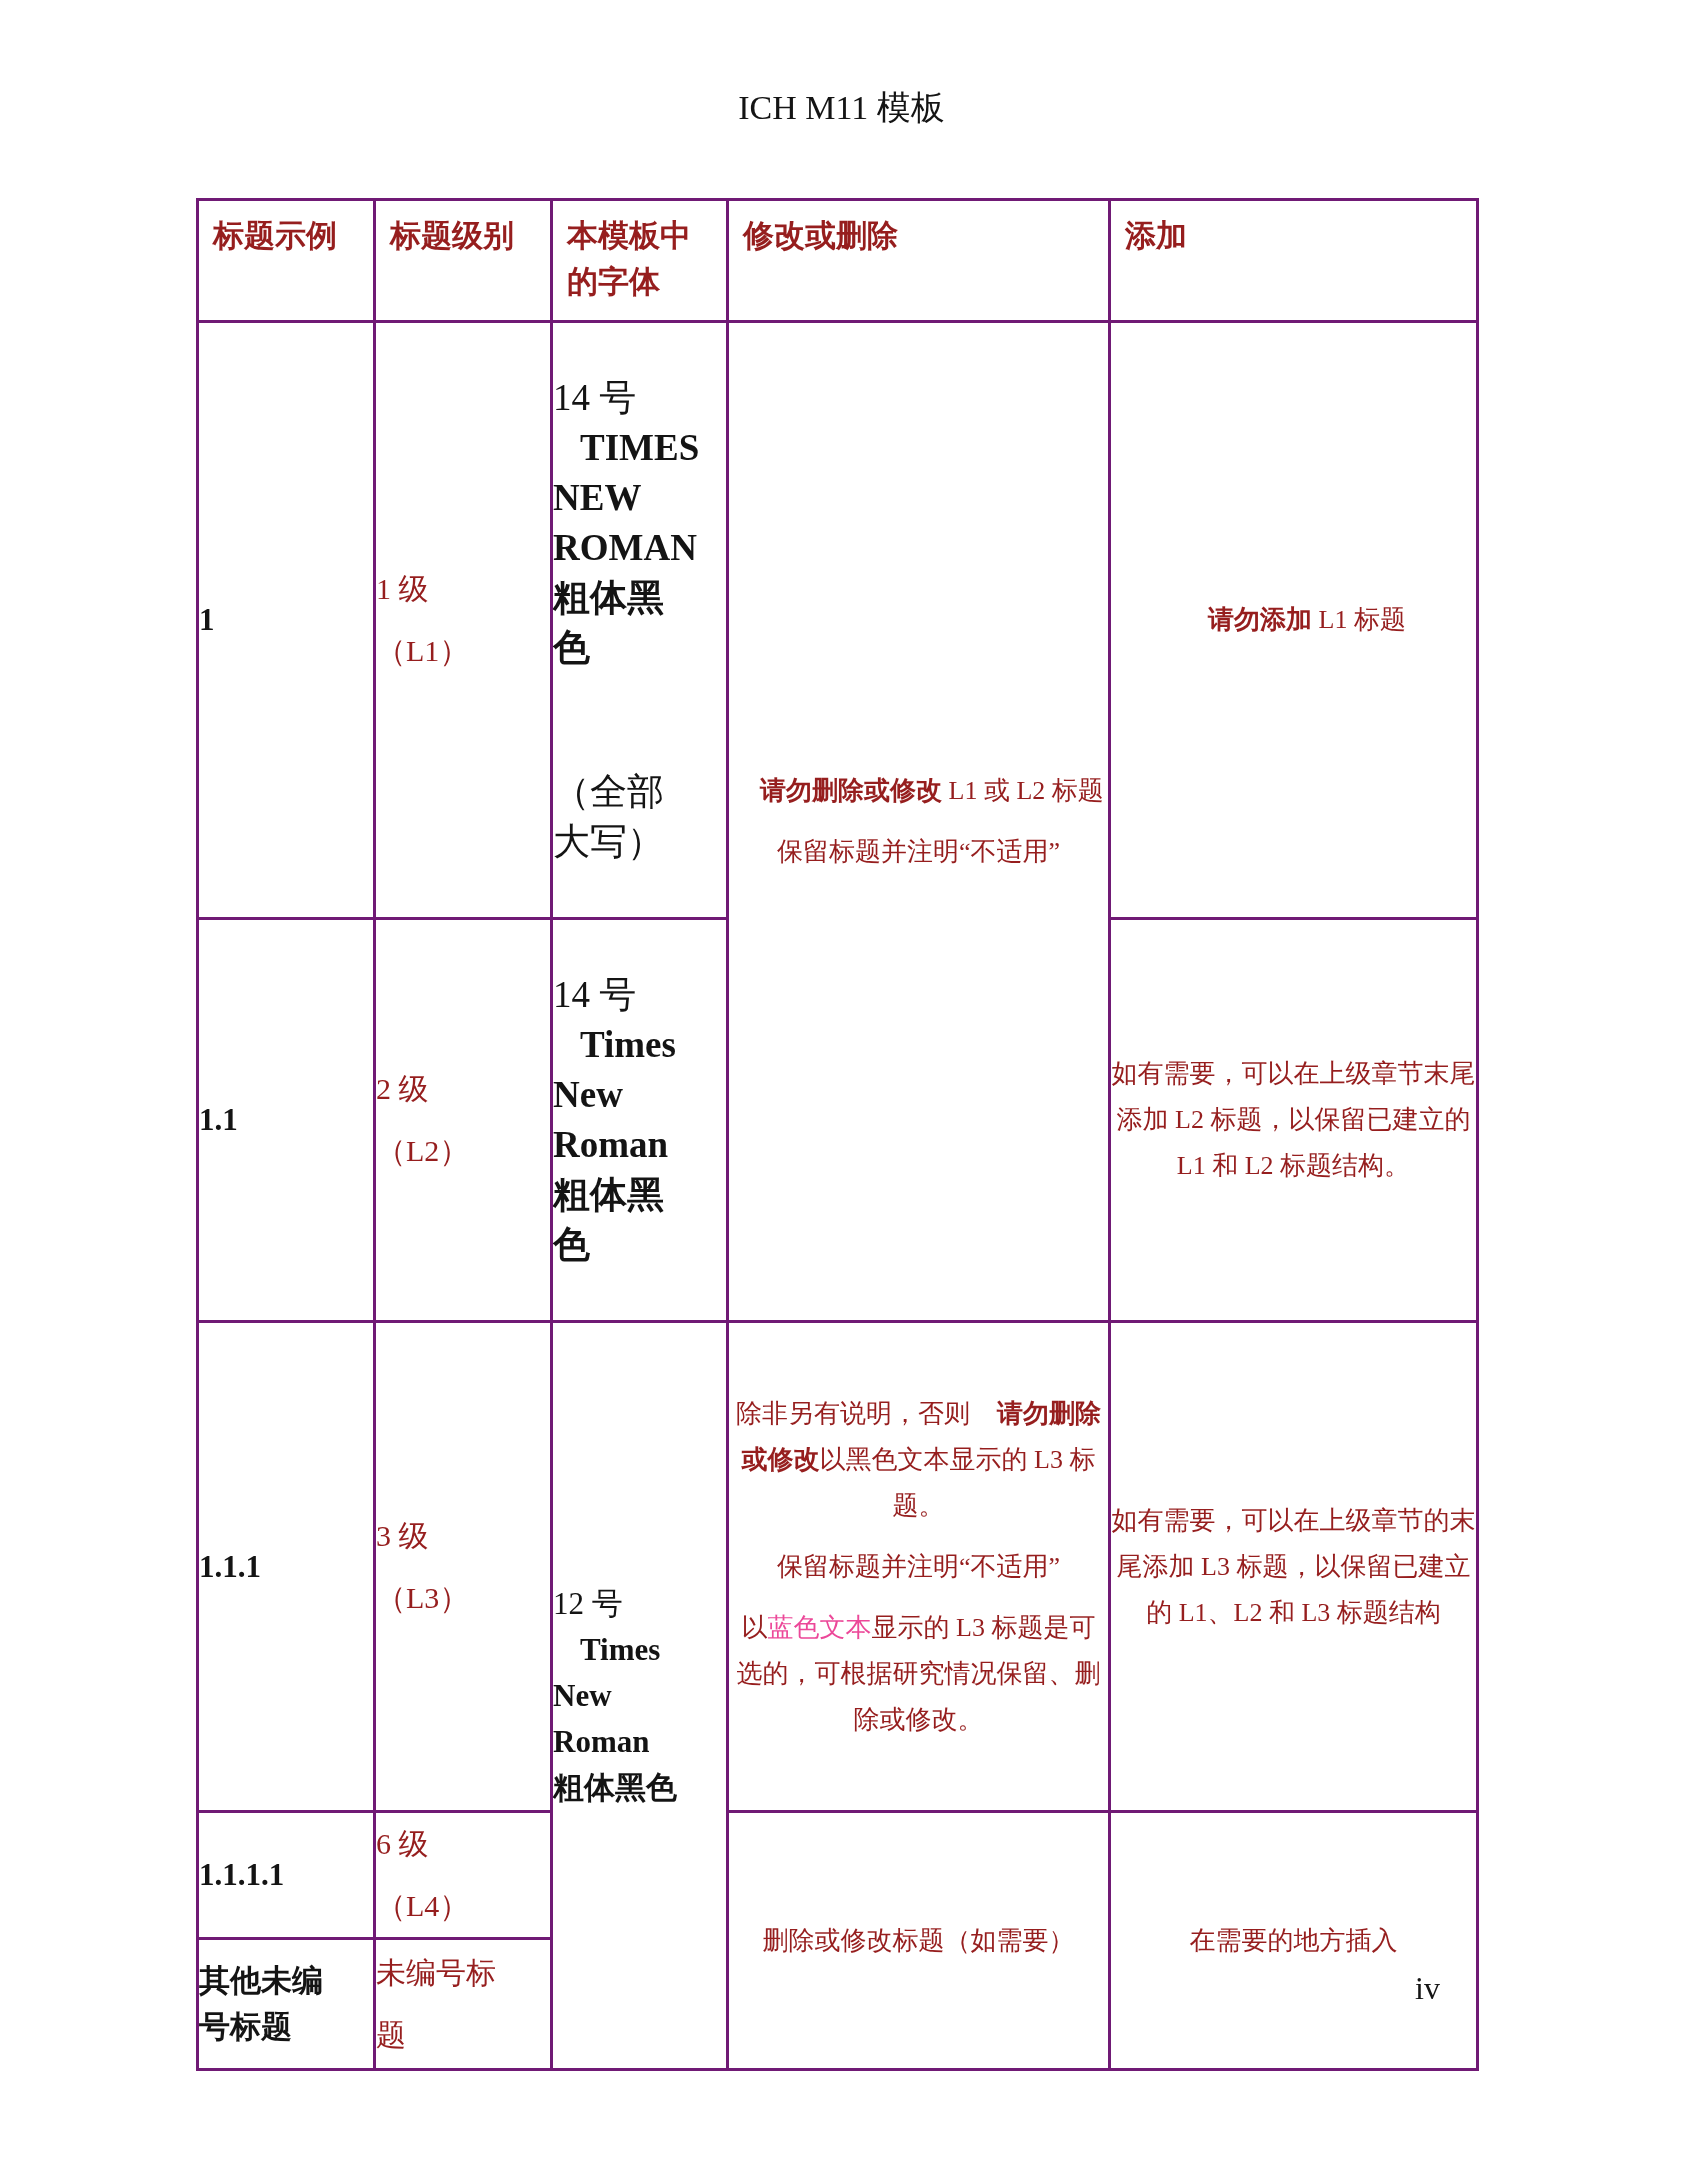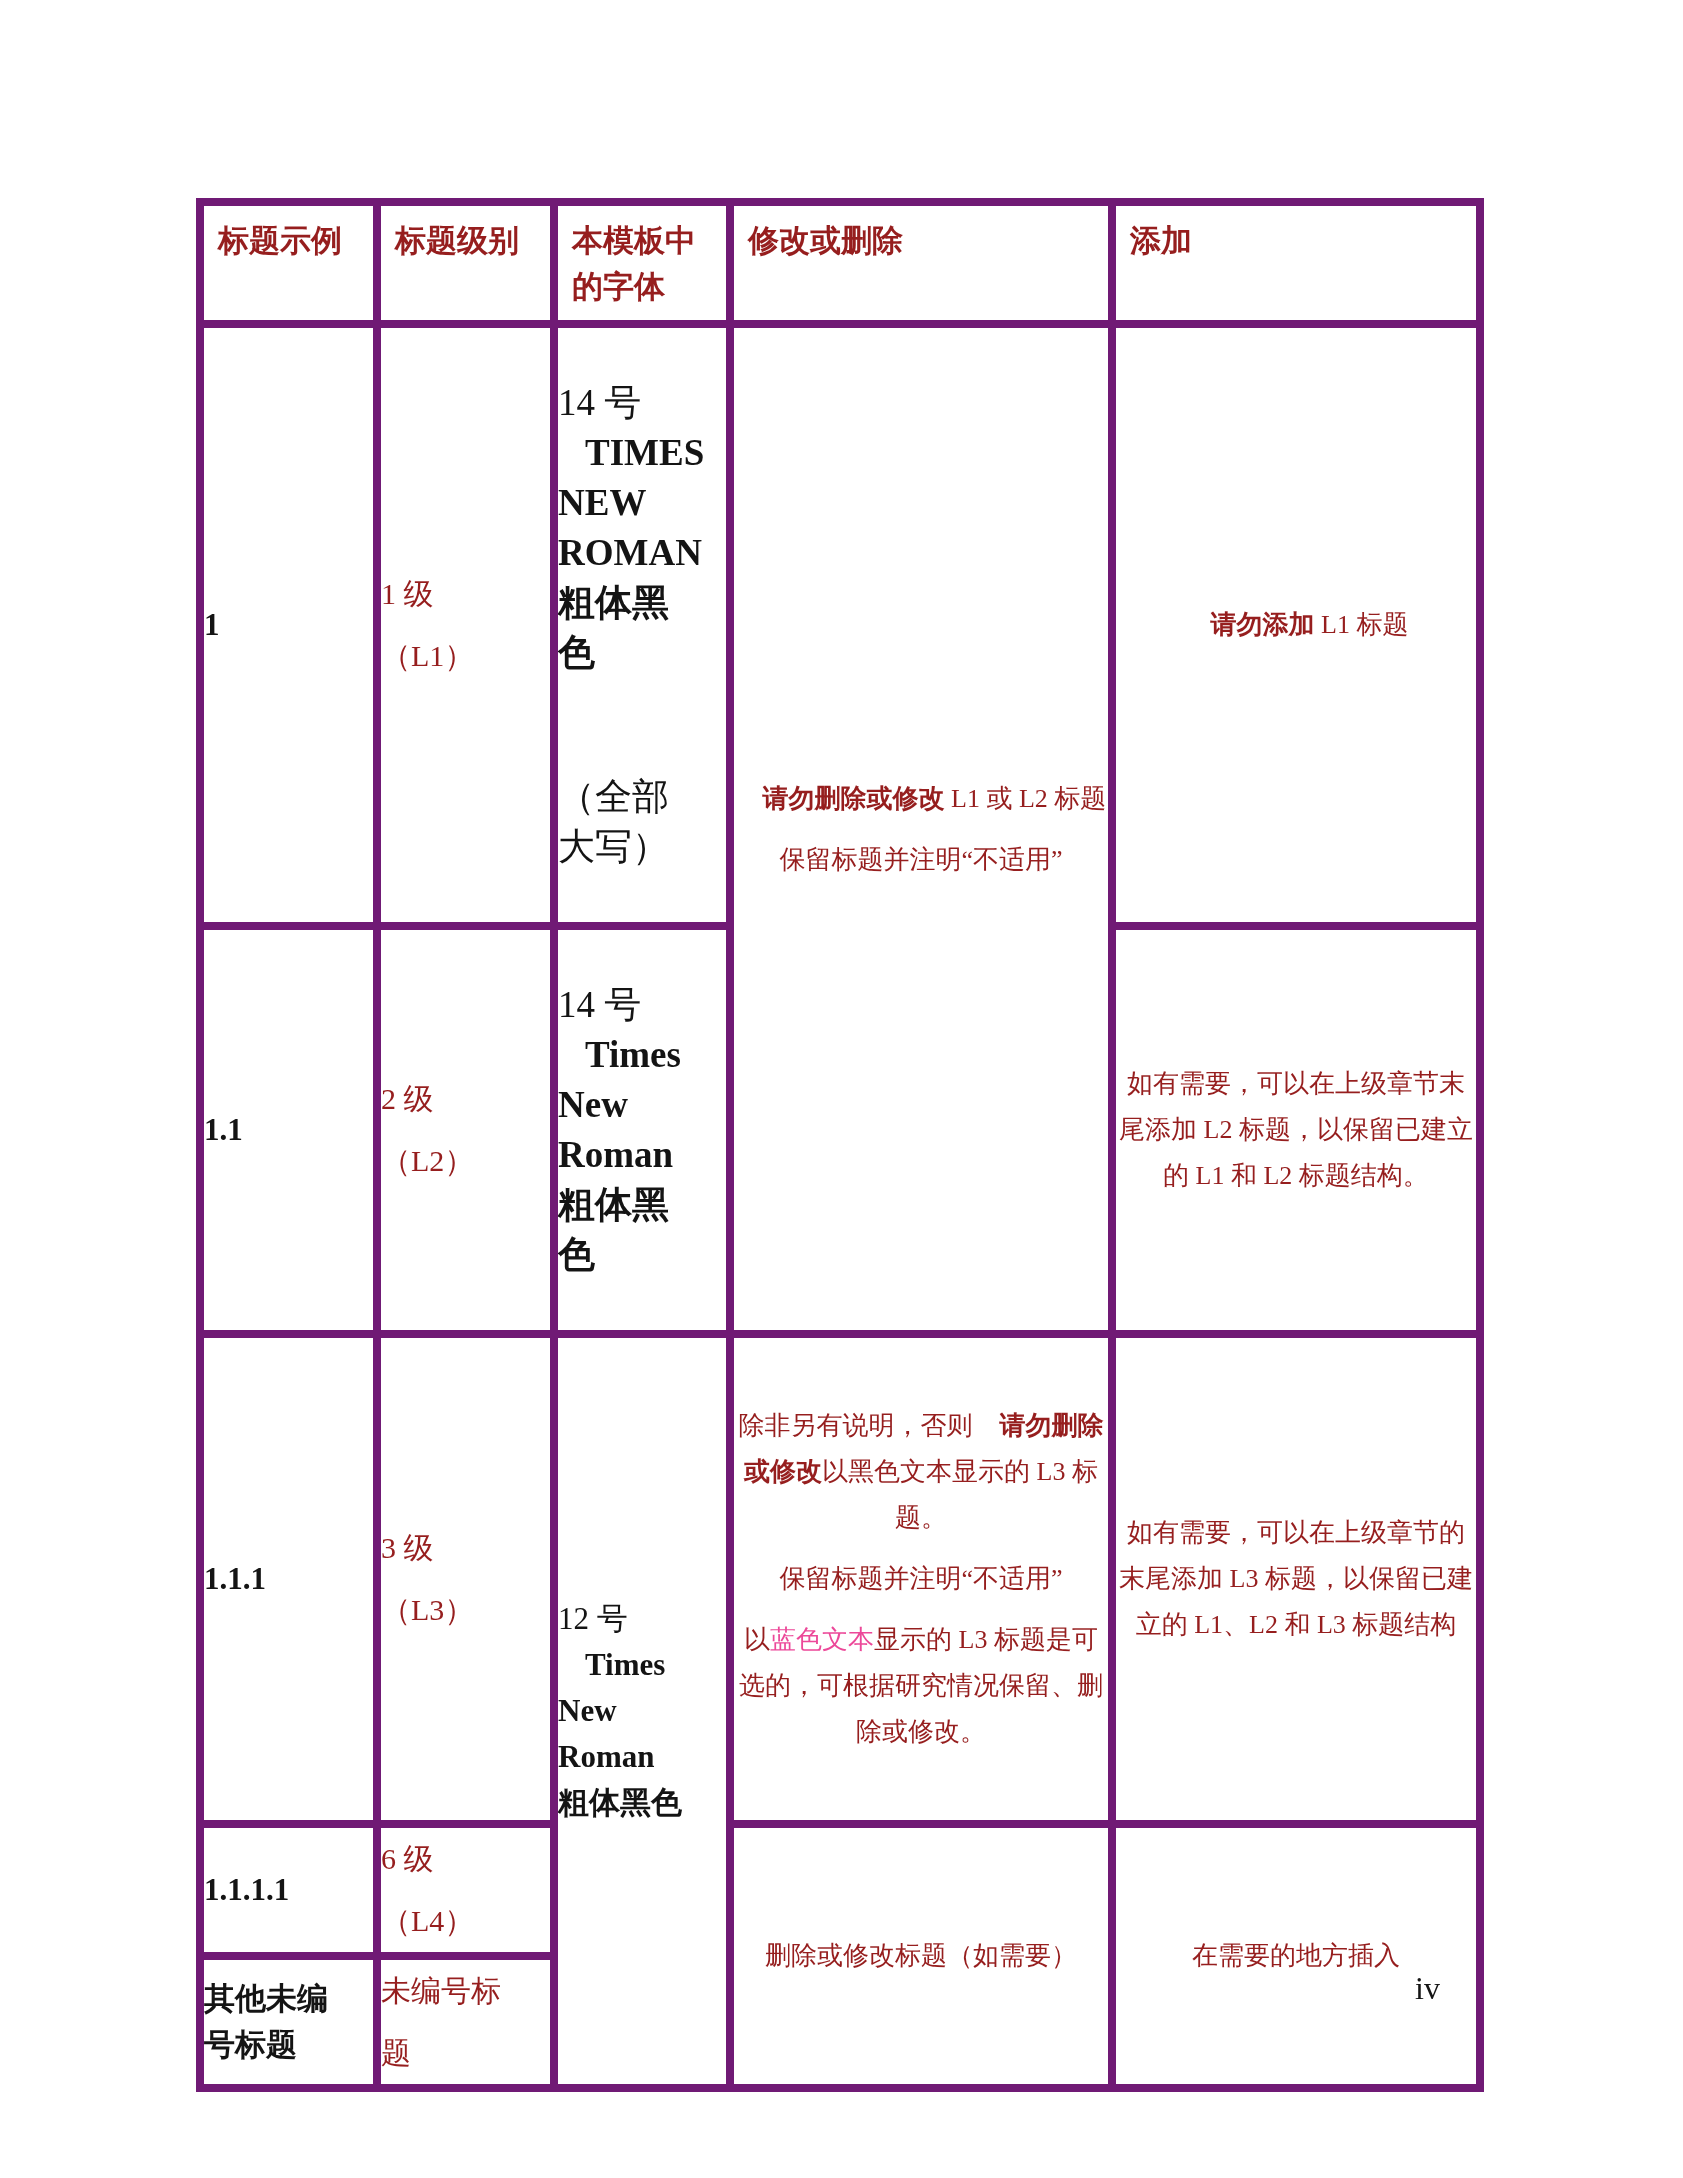--- a/index.html
+++ b/index.html
@@ -18,21 +18,21 @@
   .page-number{
     position:absolute;top:1970px;left:1388px;width:79px;
     text-align:center;font-size:32px;color:#141414;
   }
   table.fmt{
     position:absolute;left:196px;top:198px;
     border-collapse:collapse;table-layout:fixed;
     width:1281px;
   }
   .fmt th,.fmt td{
-    border:8px solid #701a75;
+    border:3px solid #701a75;
     vertical-align:middle;
     padding:0;
     overflow:hidden;
   }
   .fmt th{
     color:var(--red,#961E1E);
     font-weight:bold;
     font-size:31px;line-height:46px;
     text-align:left;vertical-align:top;
     padding:12px 8px 0 14px;
@@ -65,20 +65,21 @@
     padding:0 13px;
   }
   .c-red p{margin:15px 0;}
   .b{font-weight:bold;margin-left:27px;}
 </style>
 </head>
 <body>
 
 <div class="page">
 
+  <div class="doc-title">ICH M11 模板</div>
 
   <table class="fmt">
     <colgroup>
       <col style="width:177px">
       <col style="width:177px">
       <col style="width:176px">
       <col style="width:382px">
       <col style="width:368px">
     </colgroup>
 

